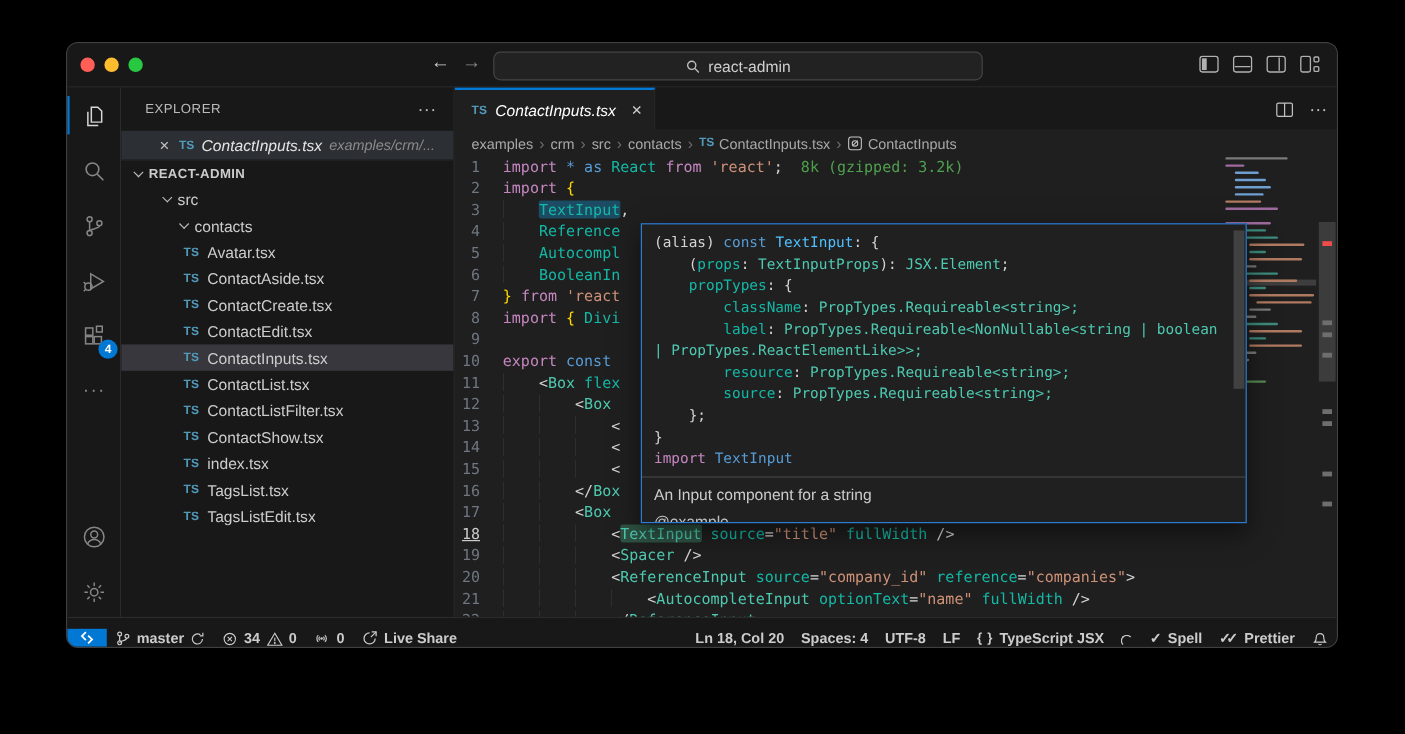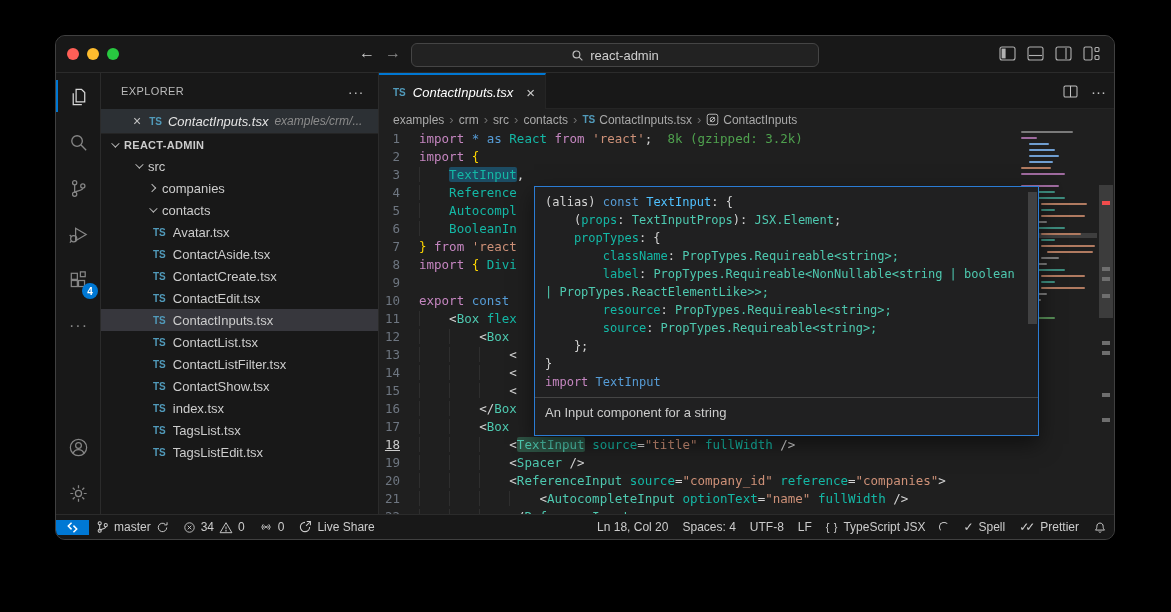--- a/index.html
+++ b/index.html
@@ -112,21 +112,21 @@
   .hover-scroll { position:absolute; right:1px; top:5px; width:9px; height:132px;
                   background:rgba(121,121,121,.38); }
   .hover-docs { border-top:1px solid #454545; padding:7px 10px 0; color:#cccccc; font-size:13px;
                 height:40px; overflow:hidden; }
   .hover-docs .tag { margin-top:7px; color:#c0c0c0; }
 
   
   .statusbar { position:absolute; left:0; bottom:0; width:100%; height:25px; background:#181818;
                border-top:1px solid #2b2b2b; display:flex; justify-content:space-between;
                color:#cccccc; font-size:12px; }
-  .sb-left, .sb-right { display:flex; align-items:center; }
+  .sb-left, .sb-right { display:flex; align-items:flex-end;font-weight:bold; }
   .sb-item { display:flex; align-items:center; gap:5px; padding:0 7px; cursor:pointer; white-space:nowrap; }
   .sb-item.accent { background:#0078d4; padding:0 9px; }
   .icn { display:inline-flex; align-items:center; justify-content:center; }
   .spin { width:10px; height:10px; border:1.4px solid transparent; border-top-color:#cccccc;
           border-left-color:#cccccc; border-radius:50%; display:inline-block; }
   .dc { letter-spacing:-4px; padding-right:4px; }
 </style>
 <style>.c-kw{color:#C586C0}.c-op{color:#569CD6}.c-var{color:#14b8a6}.c-str{color:#CE9178}.c-tag{color:#4EC9B0}.c-fg{color:#D4D4D4}.c-brace{color:#FFD700}.c-cost{color:#4FA14E}.c-bb{color:#4FC1FF}</style></head>
 <body>
 
@@ -268,24 +268,20 @@
     <div class="section-header">
       <span class="chev down"></span>
       <span>REACT-ADMIN</span>
     </div>
     <div>
         <div class="tree-row" style="padding-left: 34px;">
           <span class="chev down"></span>
           <span class="tree-label">src</span>
         </div>
         <div class="tree-row" style="padding-left: 48px;">
-          <span class="chev right"></span>
-          <span class="tree-label">companies</span>
-        </div>
-        <div class="tree-row" style="padding-left: 48px;">
           <span class="chev down"></span>
           <span class="tree-label">contacts</span>
         </div>
         <div class="tree-row" style="padding-left: 52px;">
           <span class="ts-badge">TS</span>
           <span class="tree-label">Avatar.tsx</span>
         </div>
         <div class="tree-row" style="padding-left: 52px;">
           <span class="ts-badge">TS</span>
           <span class="tree-label">ContactAside.tsx</span>
@@ -489,20 +485,21 @@
         <div class="ov-mark" style="top: 263px; background: rgb(110, 110, 110);"></div>
         <div class="ov-mark" style="top: 288px; background: rgb(110, 110, 110);"></div>
       </div>
   </div>
 
   <div class="hover-tooltip">
     <div class="hover-code"><div class="hover-line"><span class="c-fg">(alias) </span><span class="c-op">const </span><span class="c-bb">TextInput</span><span class="c-fg">: {</span></div><div class="hover-line"><span class="c-fg">    (</span><span class="c-var">props</span><span class="c-fg">: </span><span class="c-tag">TextInputProps</span><span class="c-fg">): </span><span class="c-tag">JSX.Element</span><span class="c-fg">;</span></div><div class="hover-line"><span class="c-var">    propTypes</span><span class="c-fg">: {</span></div><div class="hover-line"><span class="c-var">        className</span><span class="c-fg">: </span><span class="c-tag">PropTypes.Requireable&lt;string&gt;;</span></div><div class="hover-line"><span class="c-var">        label</span><span class="c-fg">: </span><span class="c-tag">PropTypes.Requireable&lt;NonNullable&lt;string | boolean</span></div><div class="hover-line"><span class="c-tag">| PropTypes.ReactElementLike&gt;&gt;;</span></div><div class="hover-line"><span class="c-var">        resource</span><span class="c-fg">: </span><span class="c-tag">PropTypes.Requireable&lt;string&gt;;</span></div><div class="hover-line"><span class="c-var">        source</span><span class="c-fg">: </span><span class="c-tag">PropTypes.Requireable&lt;string&gt;;</span></div><div class="hover-line"><span class="c-fg">    };</span></div><div class="hover-line"><span class="c-fg">}</span></div><div class="hover-line"><span class="c-kw">import </span><span class="c-op">TextInput</span></div></div>
     <div class="hover-scroll"></div>
     <div class="hover-docs">
       <div>An Input component for a string</div>
+      <div class="tag">@example</div>
     </div>
   </div>
 
   <div class="statusbar">
     <div class="sb-left">
         <div class="sb-item accent">
           <span class="icn">
             <svg width="15" height="15" viewBox="0 0 16 16" fill="none" stroke="#ffffff" stroke-width="1.6">
               <path d="M7 3L3.5 6.5L7 10"></path>
               <path d="M9 6l3.5 3.5L9 13"></path>

